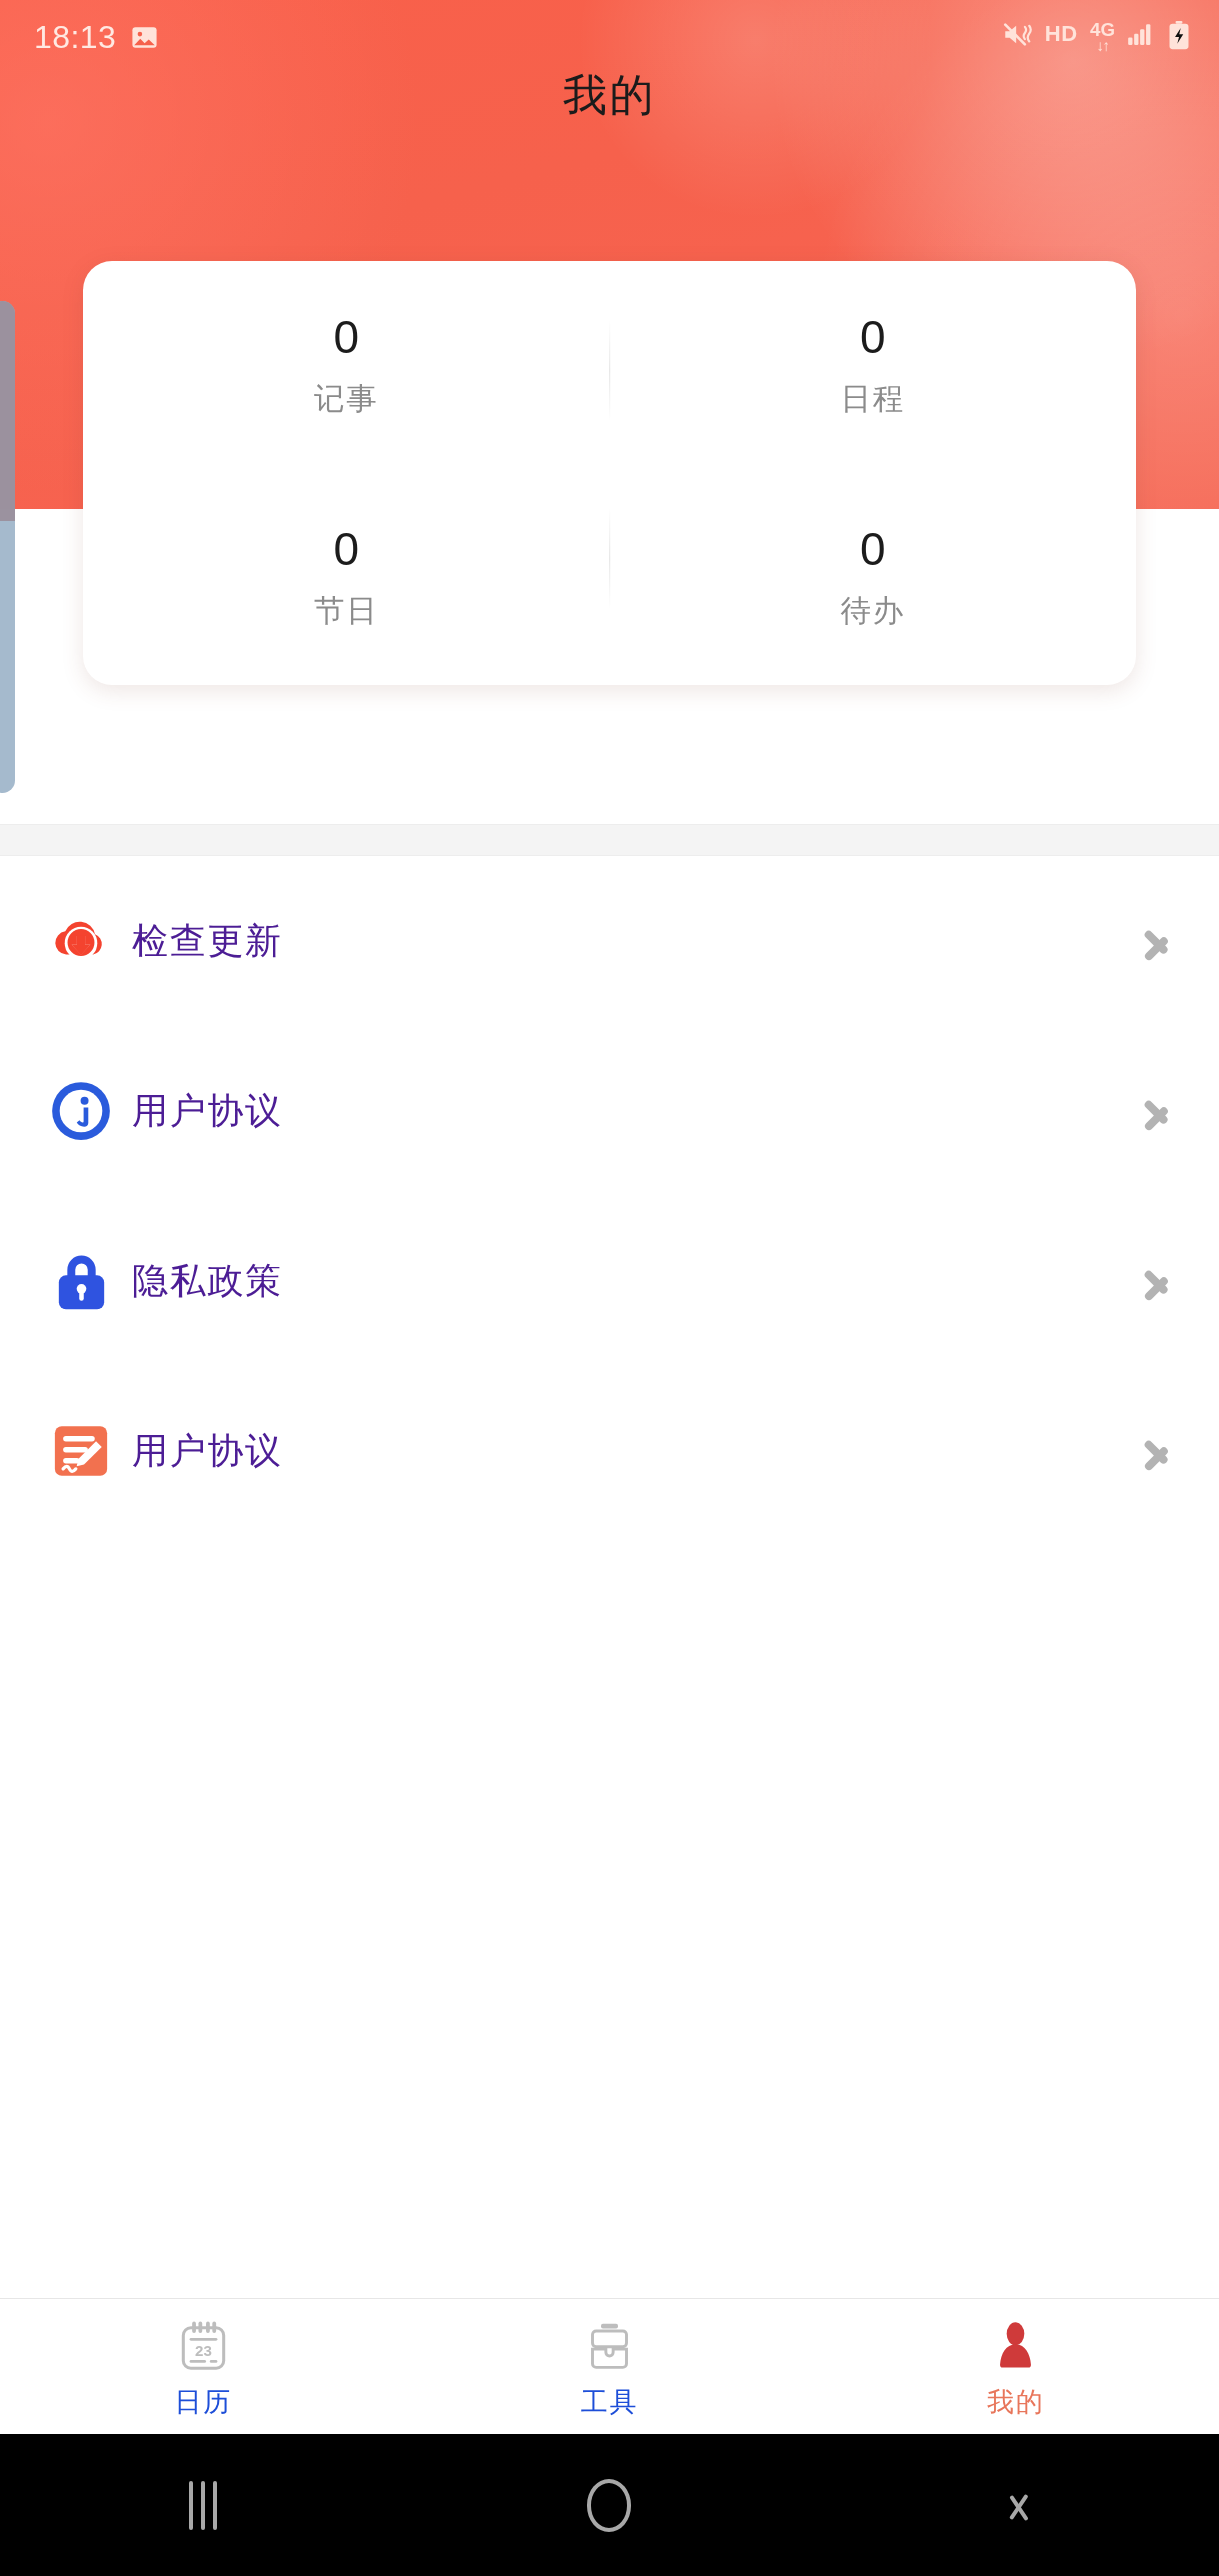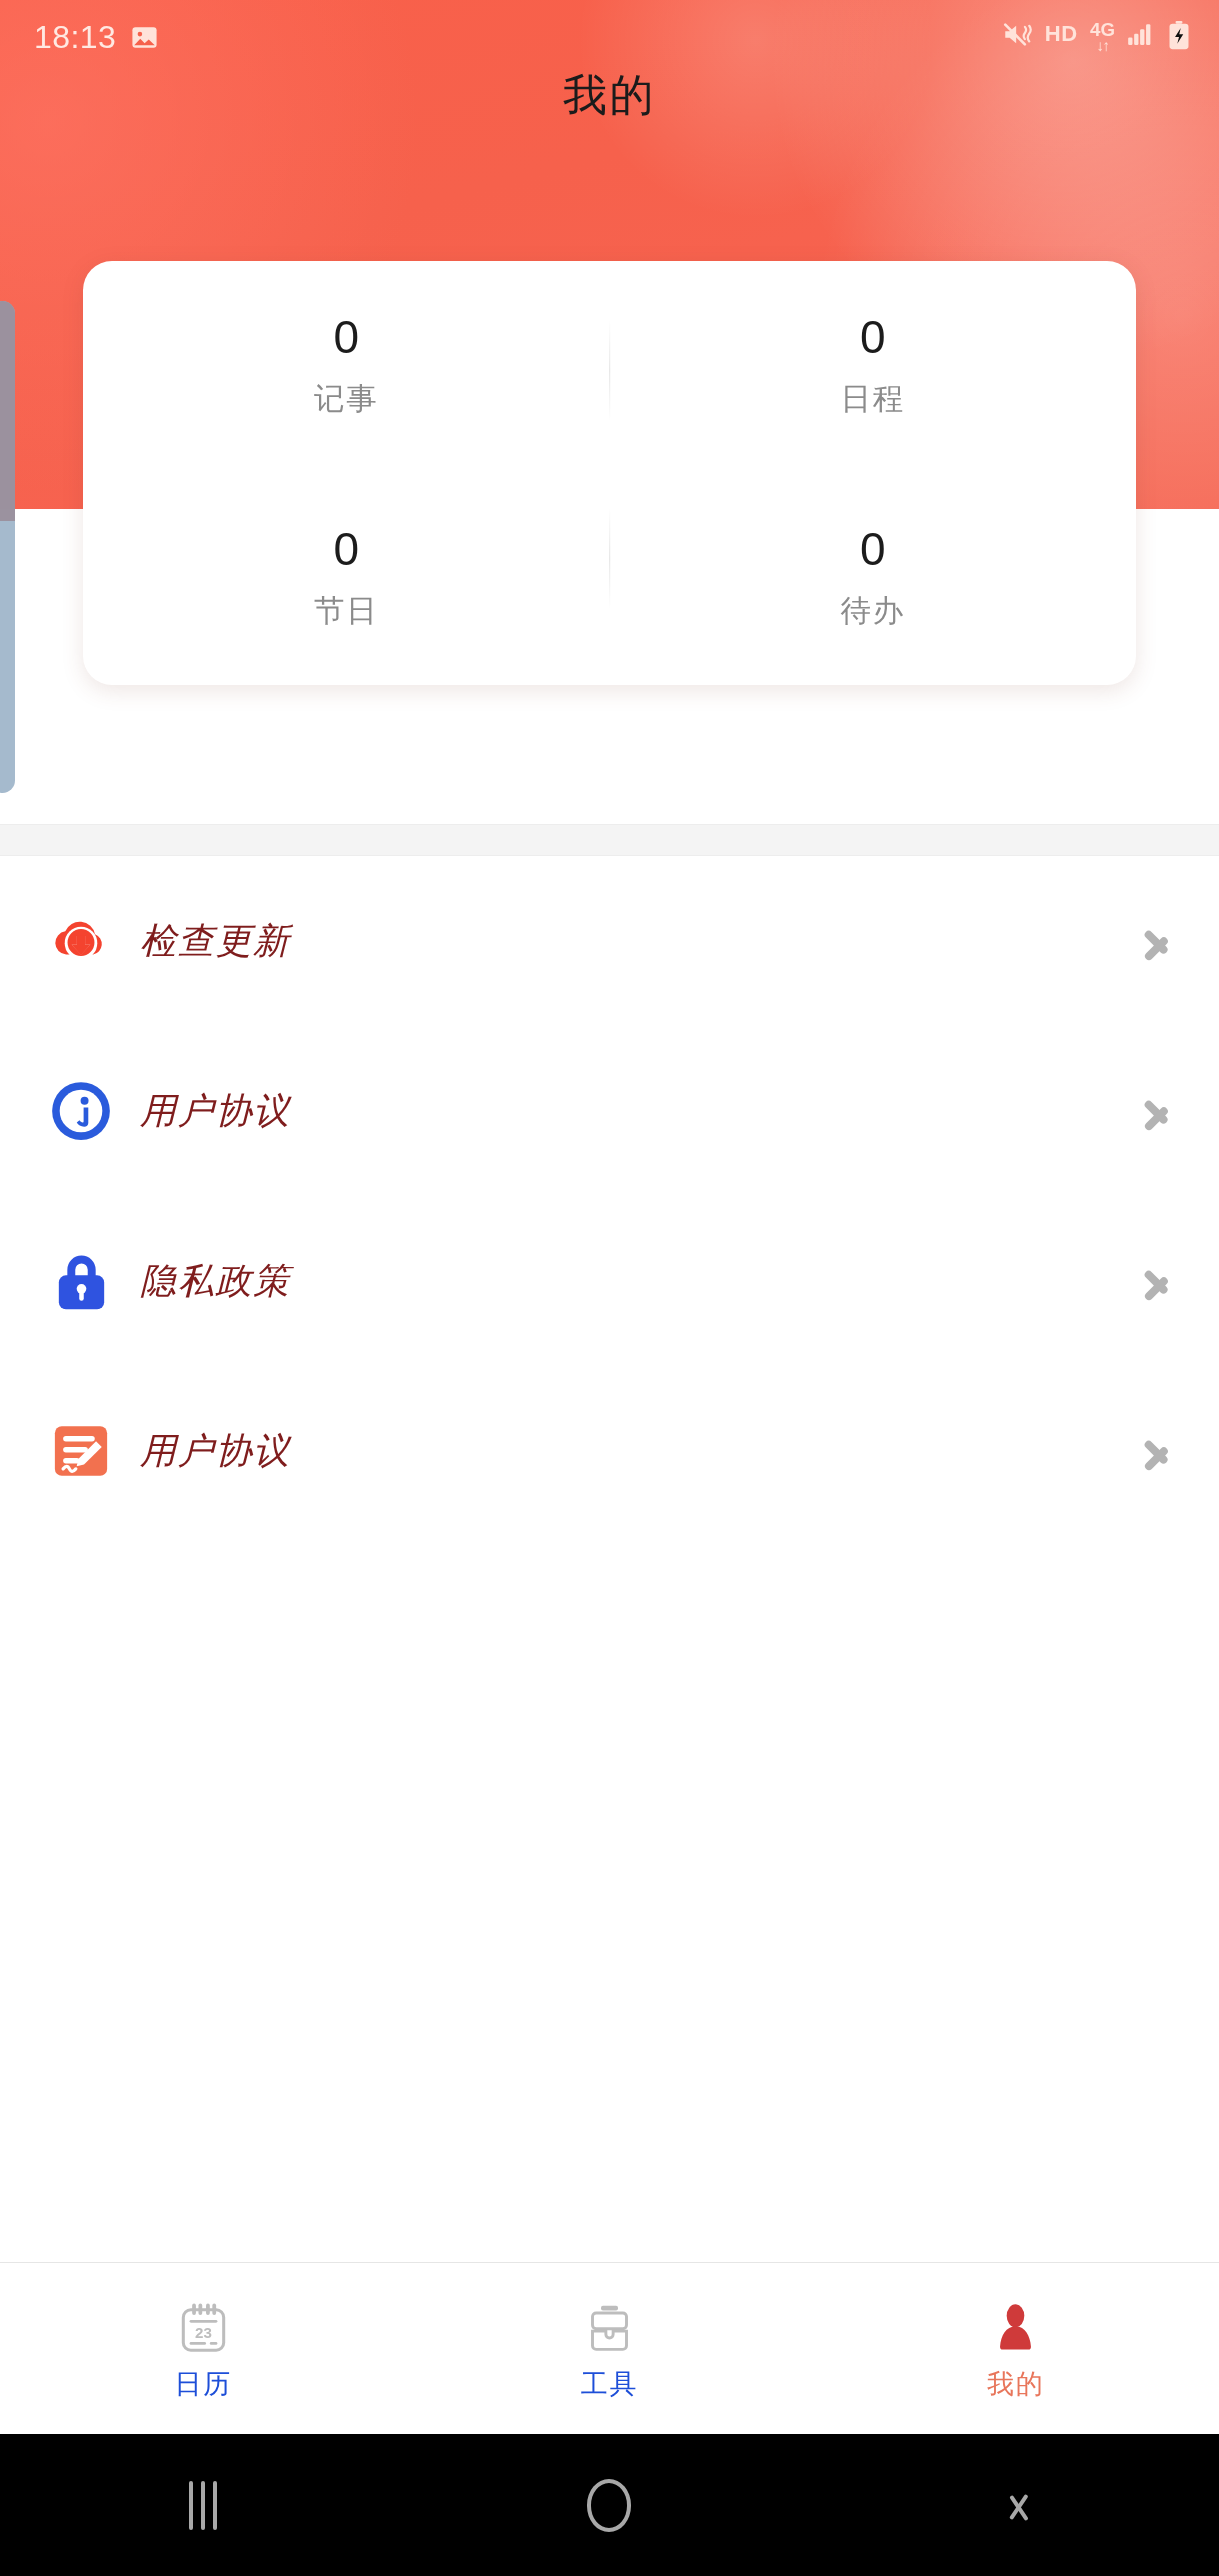--- a/index.html
+++ b/index.html
@@ -191,27 +191,26 @@
   }
   .menu-icon {
     width: 70px;
     height: 70px;
     flex: 0 0 70px;
     display: flex;
     align-items: center;
     justify-content: center;
   }
   .menu-label {
-    margin-left: 24px;
+    margin-left: 16px;
     font-size: 36px;
-    color: #7f1d1d;
+    color: #4c1d95;
     letter-spacing: 1.7px;
     flex: 1;
     font-family: "DejaVu Sans", "Liberation Sans", sans-serif;
-    font-style: italic;
   }
   .chev {
     width: 34px; height: 51px;
     flex: 0 0 34px;
     position: relative;
     margin-right: 8.5px;
   }
   .chev::before, .chev::after {
     content: "";
     position: absolute;
@@ -222,21 +221,21 @@
     border-radius: 4.2px;
   }
   .chev::before { top: 12px; transform: rotate(45deg); transform-origin: left center; }
   .chev::after  { top: 39px; transform: rotate(-45deg); transform-origin: left center; }
 
   
   .tabbar {
     position: absolute;
     bottom: 142px; left: 0;
     width: 1219px;
-    height: 172px;
+    height: 136px;
     background: #ffffff;
     border-top: 0.8px solid #e6e6e6;
     display: flex;
   }
   .tab {
     flex: 1;
     display: flex;
     flex-direction: column;
     align-items: center;
     justify-content: center;

